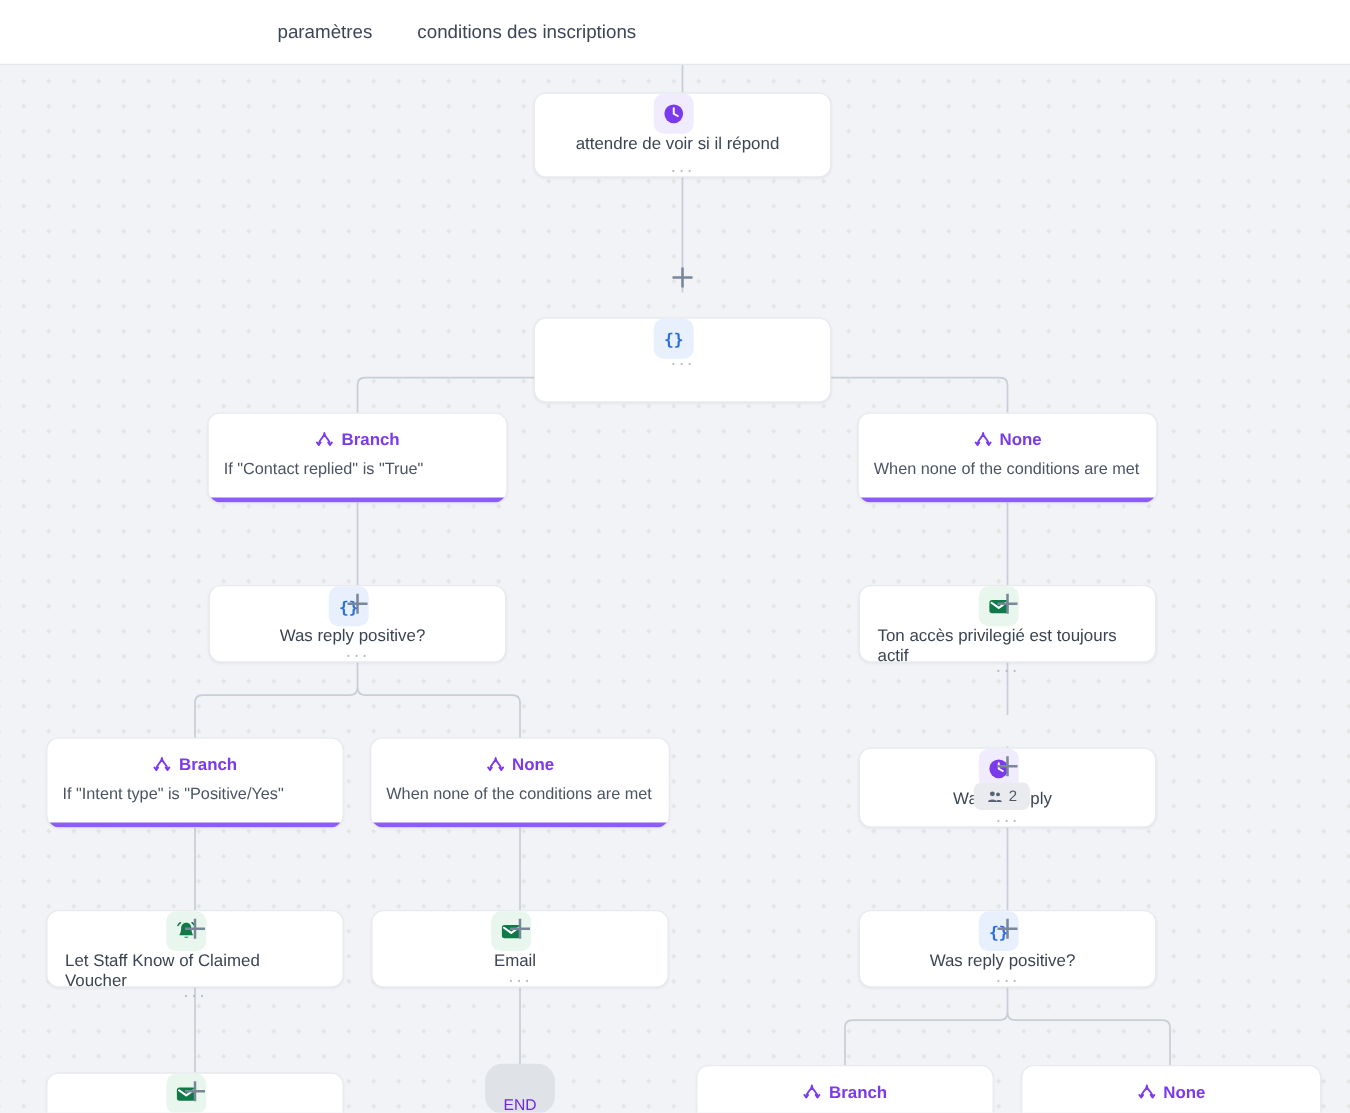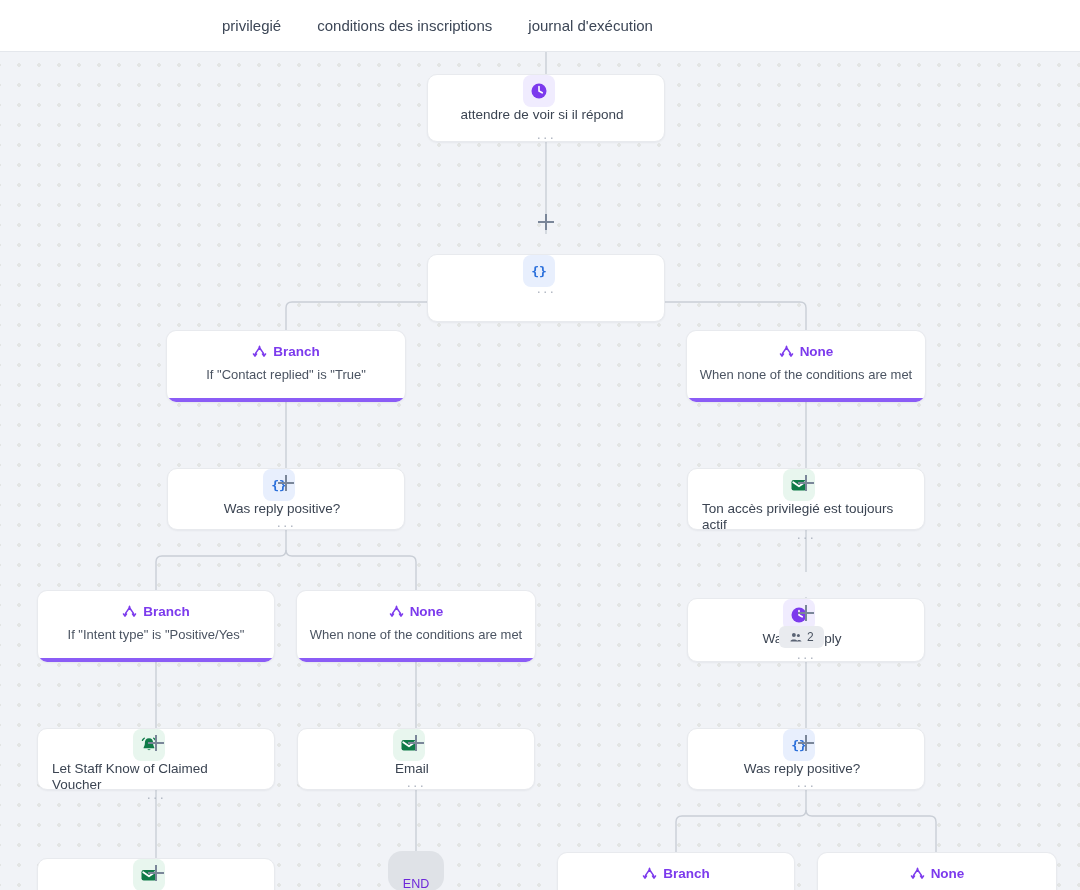--- a/index.html
+++ b/index.html
@@ -89,21 +89,21 @@
   }
 
   
   .branch {
     position: absolute;
     background: #ffffff;
     border: 1px solid #e8eaee;
     border-bottom: none;
     border-radius: 10px;
     box-shadow: 0 1px 2px rgba(17,24,39,.05);
-    text-align: center;
+    text-align: left;
     padding-top: 13px;
     overflow: hidden;
     z-index: 10;
     cursor: pointer;
   }
   .branch .bhead {
     display: flex; align-items: center; justify-content: center;
     gap: 6px;
     color: #7c3aed;
     font-size: 13.5px;
@@ -157,27 +157,24 @@
     font-size: 12.5px;
     color: #6d28d9;
     z-index: 15;
   }
 </style>
 </head>
 <body>
 
 <div class="tabbar">
   <div class="tab">
-    <span>privilegié</span>
+    <span>paramètres</span>
   </div>
   <div class="tab">
     <span>conditions des inscriptions</span>
-  </div>
-  <div class="tab">
-    <span>journal d'exécution</span>
   </div>
 </div>
 
 <div class="canvas">
 
   <svg class="wires" viewBox="0 0 1080 838" xmlns="http://www.w3.org/2000/svg">
     <g fill="none" stroke="#c9ced6" stroke-width="1.4">
 
       <path d="M546,0 L546,22"></path>
 

